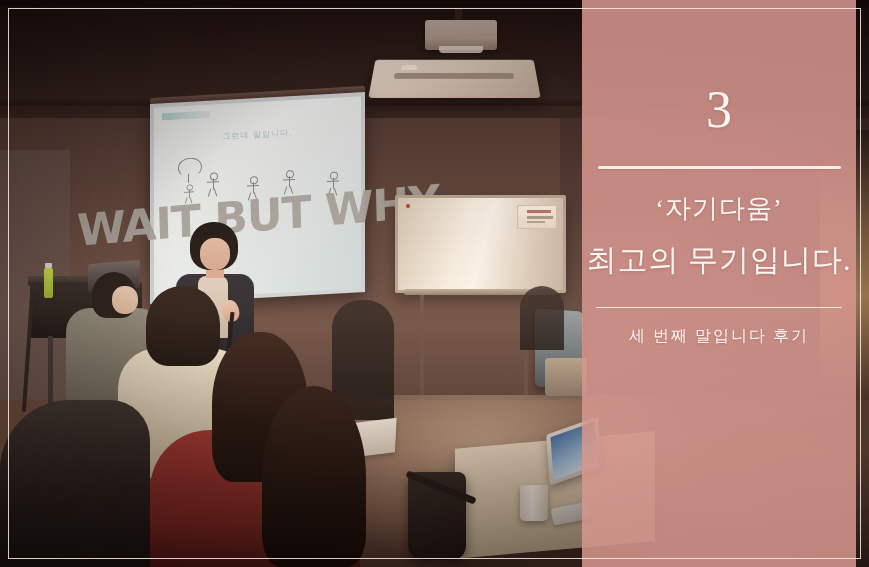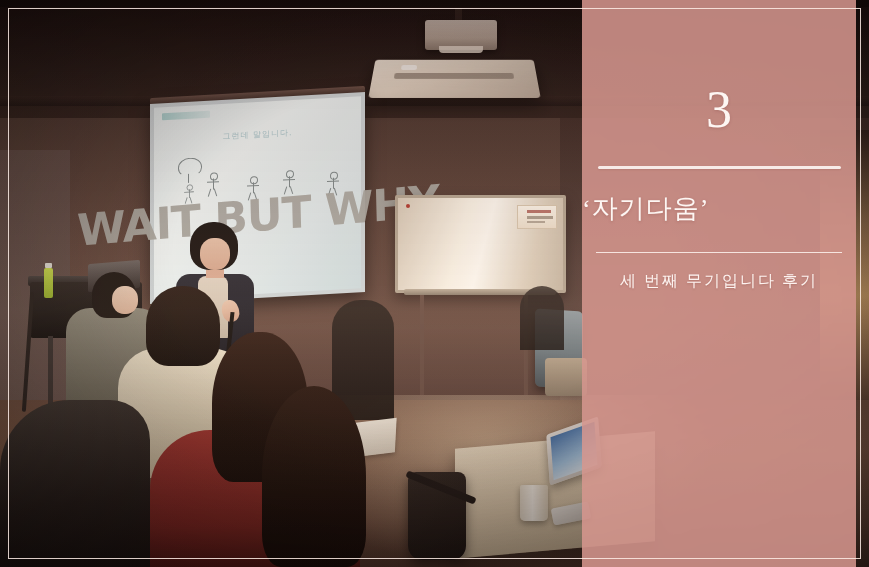--- a/index.html
+++ b/index.html
@@ -207,21 +207,21 @@
     margin-top:84px;
     font-family:"Liberation Serif",serif;
     font-size:52px;line-height:1;color:#fdf6f3;font-weight:400;
     text-shadow:0 1px 3px rgba(120,60,55,.25);
   }
   .rule-thick{
     width:243px;height:3px;margin-top:30px;
     background:#fbf1ee;border-radius:2px;opacity:.95;
     box-shadow:0 1px 2px rgba(120,60,55,.18);
   }
-  .lines{width:100%;color:#fdf6f3;
+  .lines{width:100%;text-align:center;color:#fdf6f3;
     font-family:"Liberation Serif",serif;font-weight:400;
     text-shadow:0 1px 3px rgba(130,66,60,.30);}
   .l-quote{margin-top:22px;font-size:26px;letter-spacing:1px;}
   .l-mid{margin-top:16px;font-size:26px;letter-spacing:2px;}
   .l-big{margin-top:14px;font-size:30px;letter-spacing:1px;}
   .rule-thin{
     width:246px;height:1px;margin-top:26px;
     background:#fbeeea;opacity:.9;
   }
   .l-cap{margin-top:18px;font-size:16px;letter-spacing:2px;color:#fdf3f0;
@@ -381,21 +381,22 @@
     <div class="vignette"></div>
   </div>
 
   <div class="panel">
     <div class="panel-num">3</div>
 
     <div class="rule-thick"></div>
 
     <div class="lines">
       <div class="l-quote">‘자기다움’</div>
+      <div class="l-big">최고의 무기입니다.</div>
     </div>
 
     <div class="rule-thin"></div>
 
-    <div class="l-cap">세 번째 무기입니다 후기</div>
+    <div class="l-cap">세 번째 말입니다 후기</div>
   </div>
 
   <div class="frame"></div>
 </div>
 
 </body></html>

